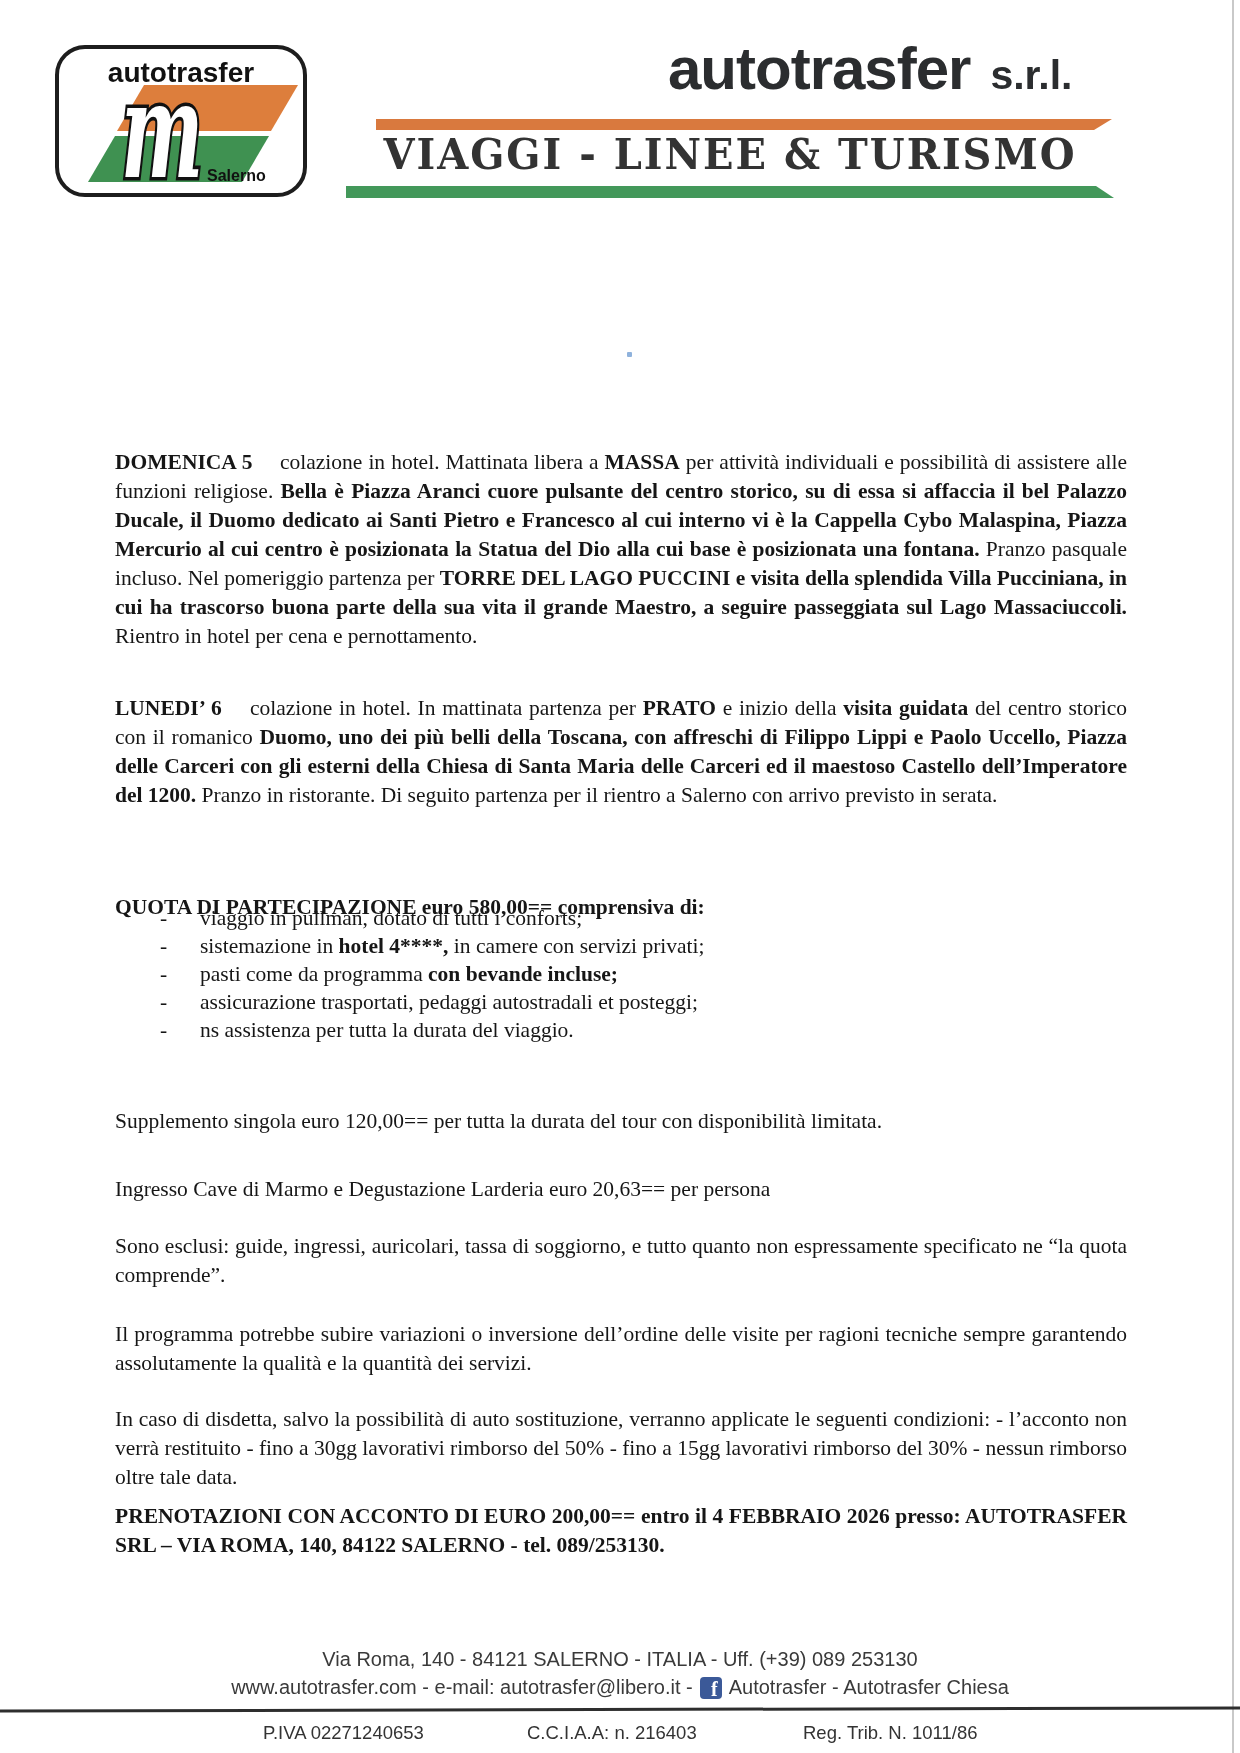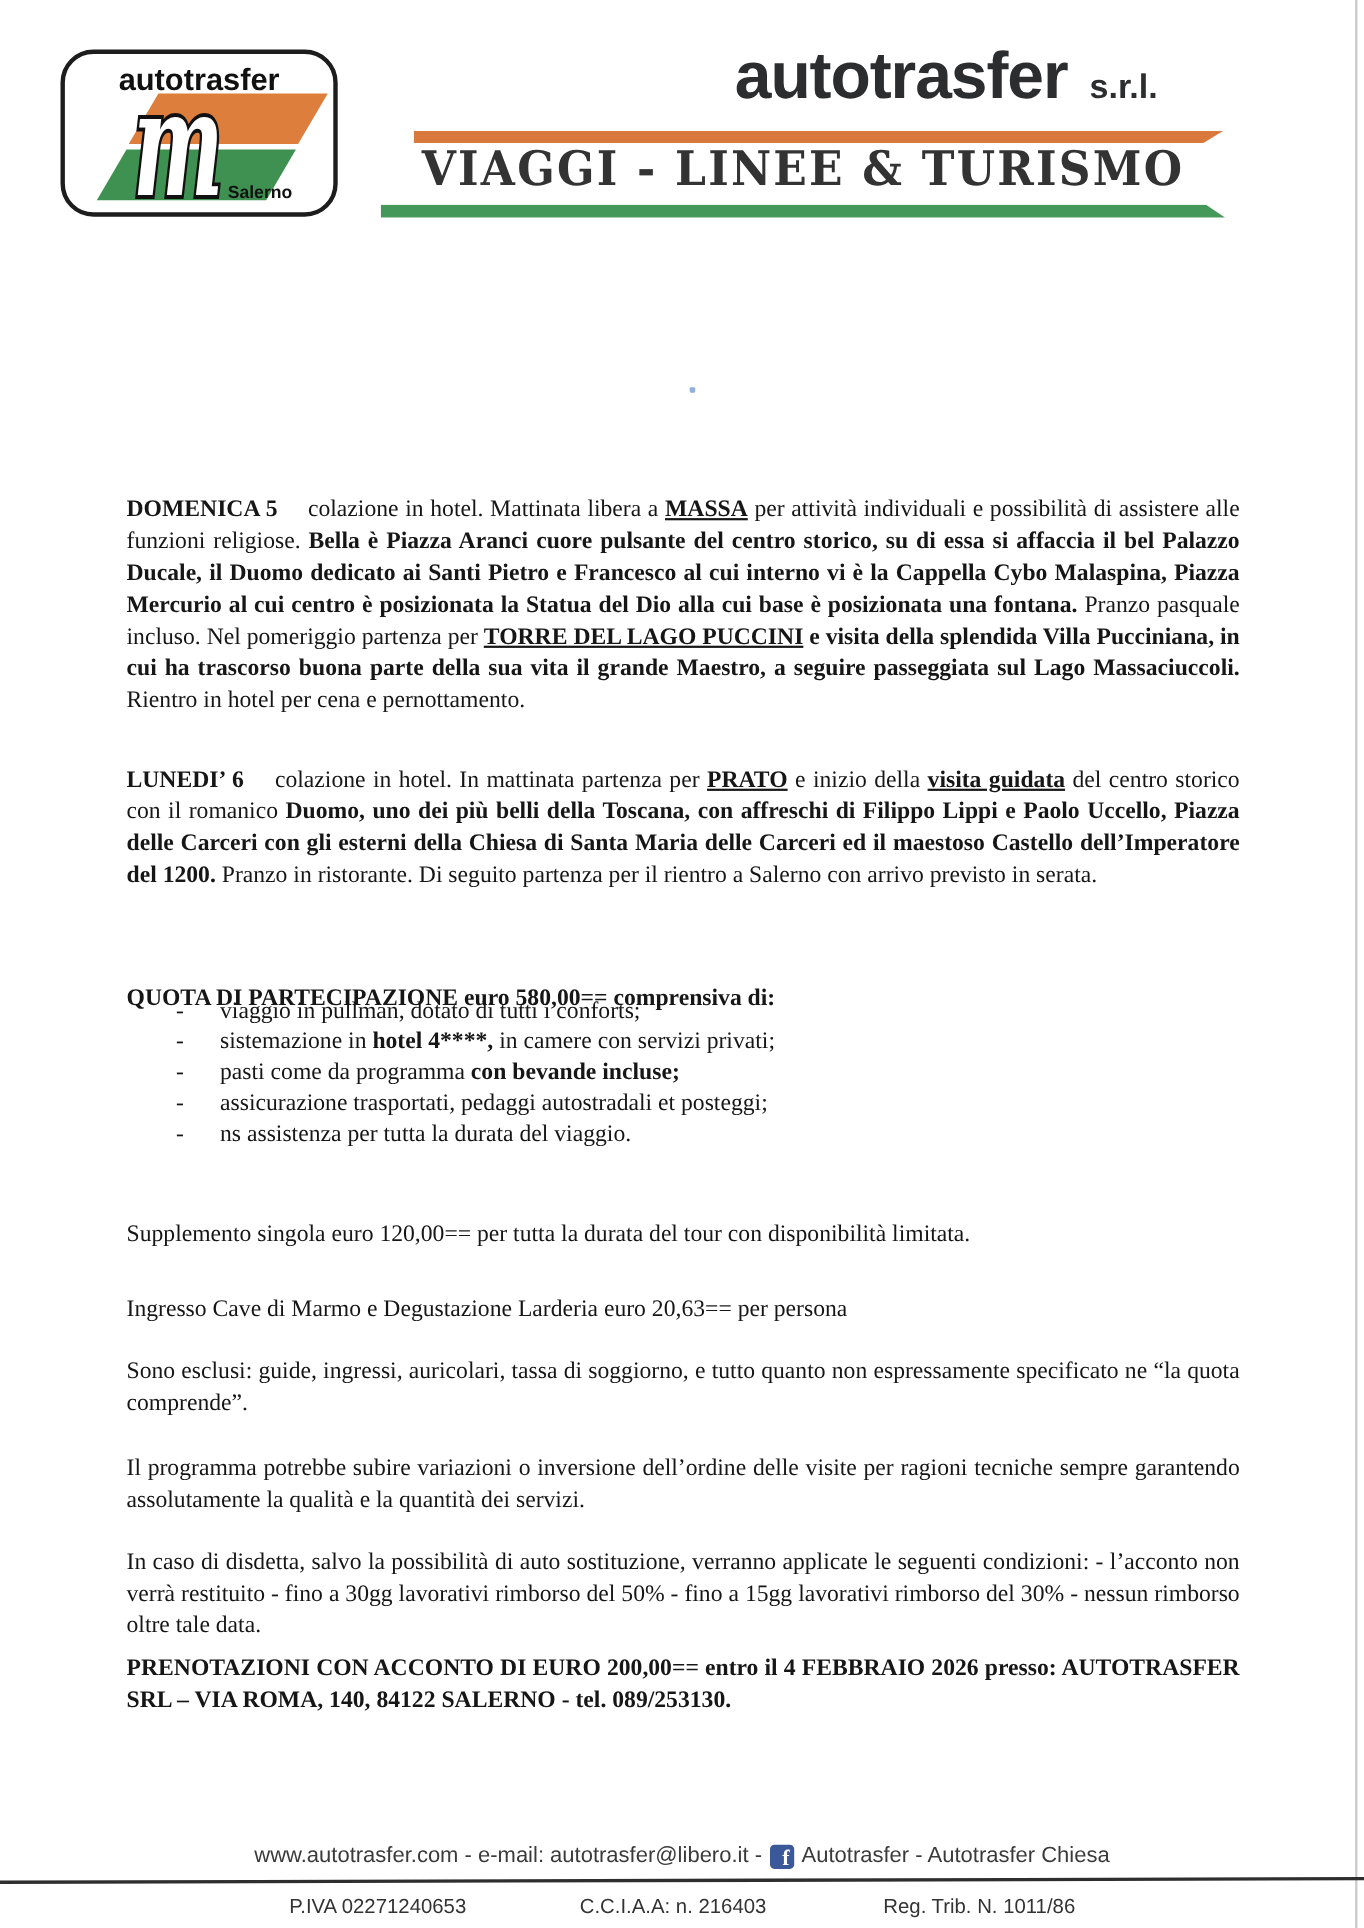--- a/index.html
+++ b/index.html
@@ -12,37 +12,37 @@
   .logo-box{position:absolute;left:55px;top:45px;width:252px;height:152px;border:4px solid #1d1d1d;
             border-radius:30px;background:#fff;box-sizing:border-box;}
   .logo-brand{position:absolute;left:0;right:0;top:8px;text-align:center;
               font-family:"Liberation Sans",sans-serif;font-weight:bold;font-size:28px;color:#111;letter-spacing:0px;}
   .logo-art{position:absolute;left:0;top:0;width:244px;height:144px;}
   .logo-city{position:absolute;left:148px;top:118px;font-family:"Liberation Sans",sans-serif;
              font-weight:bold;font-size:16px;color:#111;}
   .masthead{position:absolute;left:668px;top:34px;white-space:nowrap;
             font-family:"Liberation Sans",sans-serif;font-weight:bold;color:#2b2d2f;}
   .masthead .co{font-size:60px;letter-spacing:-1px;}
-  .masthead .suf{font-size:31px;margin-left:20px;}
+  .masthead .suf{font-size:41px;margin-left:20px;}
   .bar{position:absolute;height:11px;}
   .bar.orange{left:376px;top:119px;width:736px;background:#d9793e;
               clip-path:polygon(0 0,100% 0,calc(100% - 18px) 100%,0 100%);}
   .bar.green{left:346px;top:186px;width:768px;height:12px;background:#43985a;
              clip-path:polygon(0 0,calc(100% - 18px) 0,100% 100%,0 100%);}
   .tagline{position:absolute;left:345px;top:130px;width:770px;text-align:center;
            font-family:"DejaVu Serif",serif;font-weight:bold;font-size:40px;color:#333;
            letter-spacing:2px;transform:scaleY(1.08);white-space:nowrap;}
 
   
   .content{position:absolute;left:115px;top:426px;width:1012px;height:1210px;
            font-size:21.5px;line-height:29px;}
   .content .blk{position:absolute;left:0;right:0;}
   .para{text-align:justify;}
   .b{font-weight:bold;}
-  .u{text-decoration:underline;}
+  .u{}
   .blk-domenica{top:0px;}
   .blk-lunedi{top:248px;margin-top:20px;}
   .blk-quota-title{top:445px;font-weight:bold;}
   .blk-quota-list{top:478px;line-height:28px;}
   .li{display:flex;}
   .li .marker{width:40px;padding-left:45px;box-sizing:content-box;flex:0 0 auto;}
   .blk-supplemento{top:659px;}
   .blk-ingresso{top:727px;}
   .blk-esclusi{top:784px;}
   .blk-programma{top:872px;}
@@ -121,20 +121,21 @@
     </div>
 
     <p class="blk blk-supplemento">Supplemento singola euro 120,00== per tutta la durata del tour con disponibilità limitata.</p>
     <p class="blk blk-ingresso">Ingresso Cave di Marmo e Degustazione Larderia euro 20,63== per persona</p>
     <p class="blk para blk-esclusi">Sono esclusi: guide, ingressi, auricolari, tassa di soggiorno, e tutto quanto non espressamente specificato ne “la quota comprende”.</p>
     <p class="blk para blk-programma">Il programma potrebbe subire variazioni o inversione dell’ordine delle visite per ragioni tecniche sempre garantendo assolutamente la qualità e la quantità dei servizi.</p>
     <p class="blk para blk-disdetta">In caso di disdetta, salvo la possibilità di auto sostituzione, verranno applicate le seguenti condizioni: - l’acconto non verrà restituito - fino a 30gg lavorativi rimborso del 50% - fino a 15gg lavorativi rimborso del 30% - nessun rimborso oltre tale data.</p>
     <p class="blk para blk-prenotazioni">PRENOTAZIONI CON ACCONTO DI EURO 200,00== entro il 4 FEBBRAIO 2026 presso: AUTOTRASFER SRL – VIA ROMA, 140, 84122 SALERNO - tel. 089/253130.</p>
   </div>
 
+  <div class="footer-line1">Via Roma, 140 - 84121 SALERNO - ITALIA - Uff. (+39) 089 253130</div>
   <div class="footer-line2">
     <span>www.autotrasfer.com - e-mail: autotrasfer@libero.it -</span>
     <span class="fb-icon">f</span>
     <span>Autotrasfer - Autotrasfer Chiesa</span>
   </div>
   <div class="footer-rule"></div>
   <div class="footer-fine">
     <span class="fine-piva">P.IVA 02271240653</span>
     <span class="fine-cciaa">C.C.I.A.A: n. 216403</span>
     <span class="fine-reg">Reg. Trib. N. 1011/86</span>

